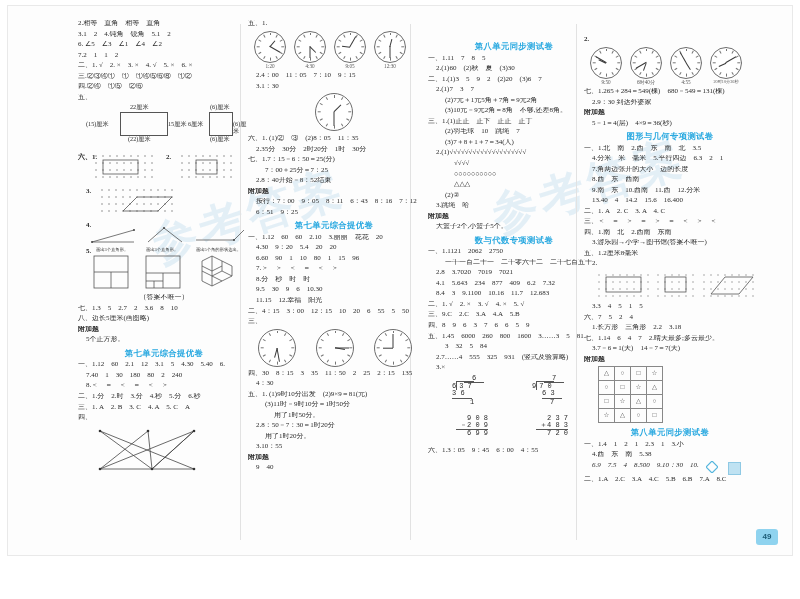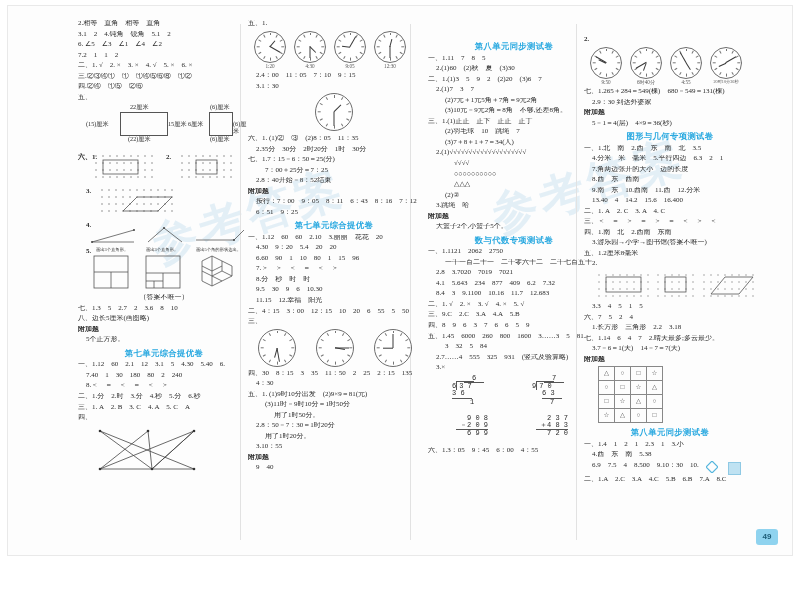--- a/index.html
+++ b/index.html
@@ -790,21 +790,21 @@
           <td style="text-align:center;font-size:6.5px;color:#555;">△</td>
           <td style="text-align:center;font-size:6.5px;color:#555;">○</td>
           <td style="text-align:center;font-size:6.5px;color:#555;">□</td>
         </tr>
       </tbody>
         </table>
 
       <div class="hdr">第八单元同步测试卷</div>
       <div class="ln">一、1.4　1　2　1　2.3　1　3.小</div>
       <div class="ln ind1">4.西　东　南　5.38</div>
-      <div style="position:relative;height:14px;">
+      <div style="position:relative;height:14px;font-style:italic;">
         <span class="ln ind1" style="position:absolute;left:0;top:0;">6.9　7.5　4　8.500　9.10：30　10.</span>
         <svg width="12" height="12" style="position:absolute;left:122px;top:-1px;">
           <polygon points="6,0 12,6 6,12 0,6" fill="none" stroke="#55b6dd" stroke-width="1.2"></polygon>
         </svg>
         <span style="position:absolute;left:144px;top:0;width:11px;height:11px;background:#bfe2f2;border:1px solid #8fc9e4;display:inline-block;"></span>
       </div>
       <div class="ln">二、1.A　2.C　3.A　4.C　5.B　6.B　7.A　8.C</div>
     </div>
 
     <div class="pgnum">49</div>

